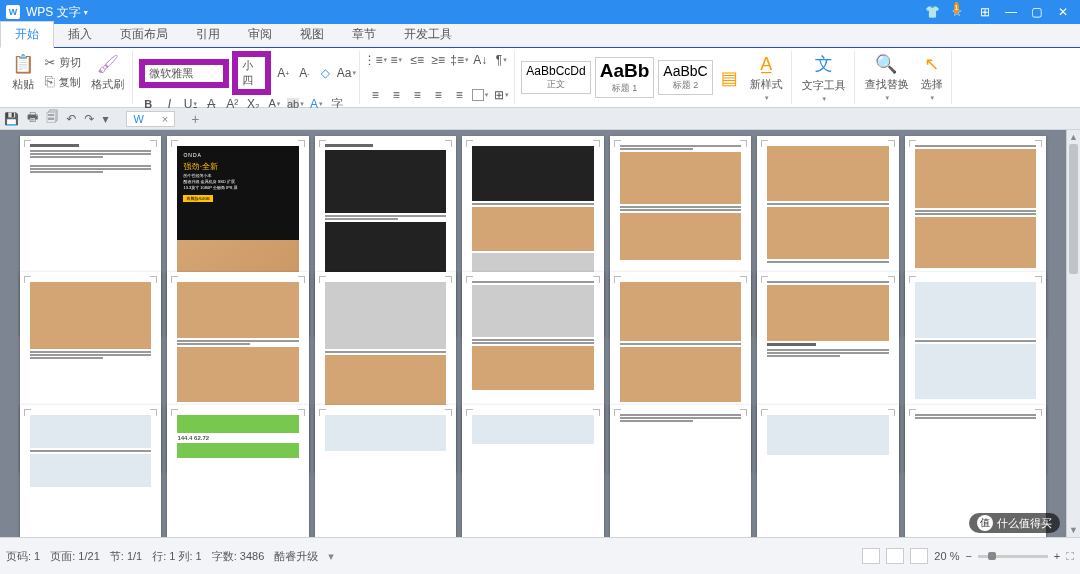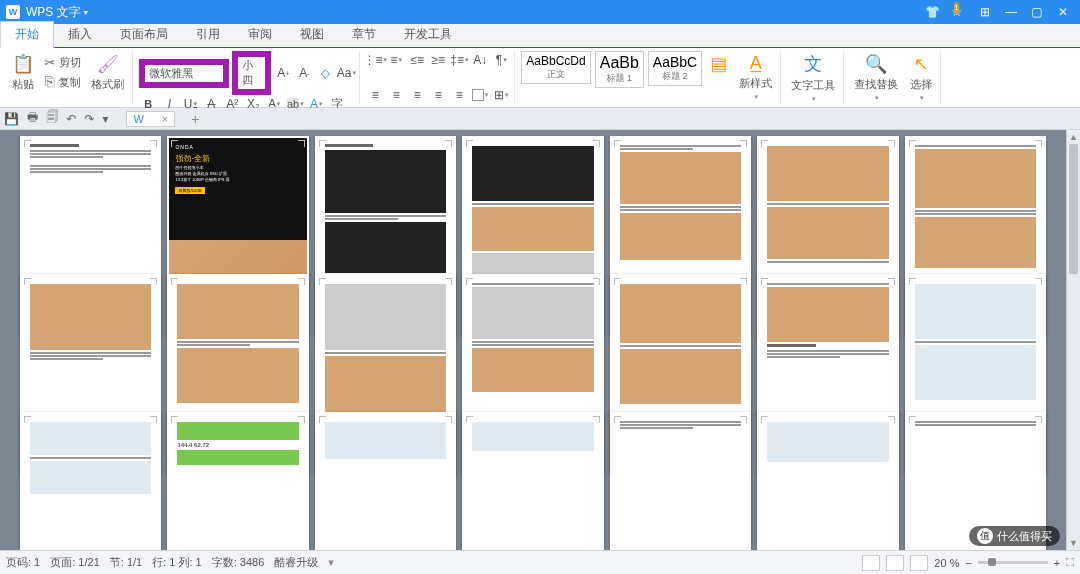--- a/index.html
+++ b/index.html
@@ -42,31 +42,31 @@
 .page::before{top:4px;left:4px;border-right:none;border-bottom:none}
 .page::after{top:4px;right:4px;border-left:none;border-bottom:none}
 .ph-img{background:#d4a574;width:100%;margin:2px 0}
 .ph-img.dark{background:#222}
 .ph-img.key{background:#ccc}
 .ph-img.screen{background:#e0e8f0}
 .ph-img.grn{background:#78c850}
 .ph-txt{height:2px;background:#999;margin:1px 0}
 .ph-txt.short{width:60%}
 .ph-title{height:3px;background:#666;width:40%;margin-bottom:3px}
-.pg2{padding:2px}
+.pg2{padding:10px}
 .pg2 .banner{background:#111;height:52%;padding:6px;color:#fff}
 .pg2 .banner .logo{font-size:5px;letter-spacing:1px}
 .pg2 .banner .big{font-size:8px;color:#ffc107;margin-top:3px}
 .pg2 .banner .small{font-size:4px;margin-top:1px}
 .pg2 .laptop{background:linear-gradient(135deg,#d4a574,#c89560);height:48%}
 .vscroll{width:14px;background:#e8ebef;border-left:1px solid #ccc;display:flex;flex-direction:column}
 .vscroll .arr{height:14px;text-align:center;font-size:9px;color:#888;line-height:14px}
 .vscroll .track{flex:1;position:relative}
 .vscroll .thumb{position:absolute;top:0;left:2px;right:2px;height:130px;background:#c0c4ca;border-radius:2px}
-.statusbar{height:24px;background:#f2f4f7;border-top:1px solid #d0d4da;display:flex;align-items:center;padding:0 6px;gap:10px;color:#555;font-size:11px}
+.statusbar{height:37px;background:#f2f4f7;border-top:1px solid #d0d4da;display:flex;align-items:center;padding:0 6px;gap:10px;color:#555;font-size:11px}
 .status-right{margin-left:auto;display:flex;align-items:center;gap:6px}
 .viewbtn{width:18px;height:16px;border:1px solid #ccc;background:#fff}
 .zoom-slider{width:70px;height:3px;background:#ccc;position:relative}
 .zoom-slider::after{content:"";position:absolute;left:15%;top:-3px;width:8px;height:8px;background:#888;border-radius:2px}
 .watermark{position:absolute;right:20px;bottom:4px;background:rgba(0,0,0,.6);color:#fff;padding:2px 8px;border-radius:10px;font-size:12px;display:flex;align-items:center;gap:4px}
 .watermark .wico{width:16px;height:16px;background:#fff;border-radius:50%;color:#333;text-align:center;line-height:16px;font-size:10px}
 .colorbox{width:12px;height:12px;display:inline-block}
 .under{text-decoration:underline}
 .ital{font-style:italic}
 .strike{text-decoration:line-through}
@@ -169,27 +169,27 @@
       <span class="tbtn">≡</span>
       <span class="tbtn">≡</span>
       <span class="tbtn">≡</span>
       <span class="tbtn">
           <span class="colorbox" style="background:#fff;border:1px solid #999"></span>
           <span class="dropdown-arr">▾</span>
         </span>
       <span class="tbtn">⊞<span class="dropdown-arr">▾</span></span>
     </div>
   </div>
-  <div class="grp grp-h" style="align-items:flex-start">
+  <div class="grp grp-h" style="align-items:center">
     <div class="style-box">
         <div class="prev">AaBbCcDd</div>
         <div class="lbl">正文</div>
       </div>
     <div class="style-box">
-        <div class="prev" style="font-size:16px;font-weight:normal">AaBb</div>
+        <div class="prev" style="font-size:19px;font-weight:bold">AaBb</div>
         <div class="lbl">标题 1</div>
       </div>
     <div class="style-box">
         <div class="prev" style="font-size:14px">AaBbC</div>
         <div class="lbl">标题 2</div>
       </div>
     <div class="bigbtn">
         <span class="ico" style="color:#ff9800">▤</span>
       </div>
     <div class="bigbtn">

